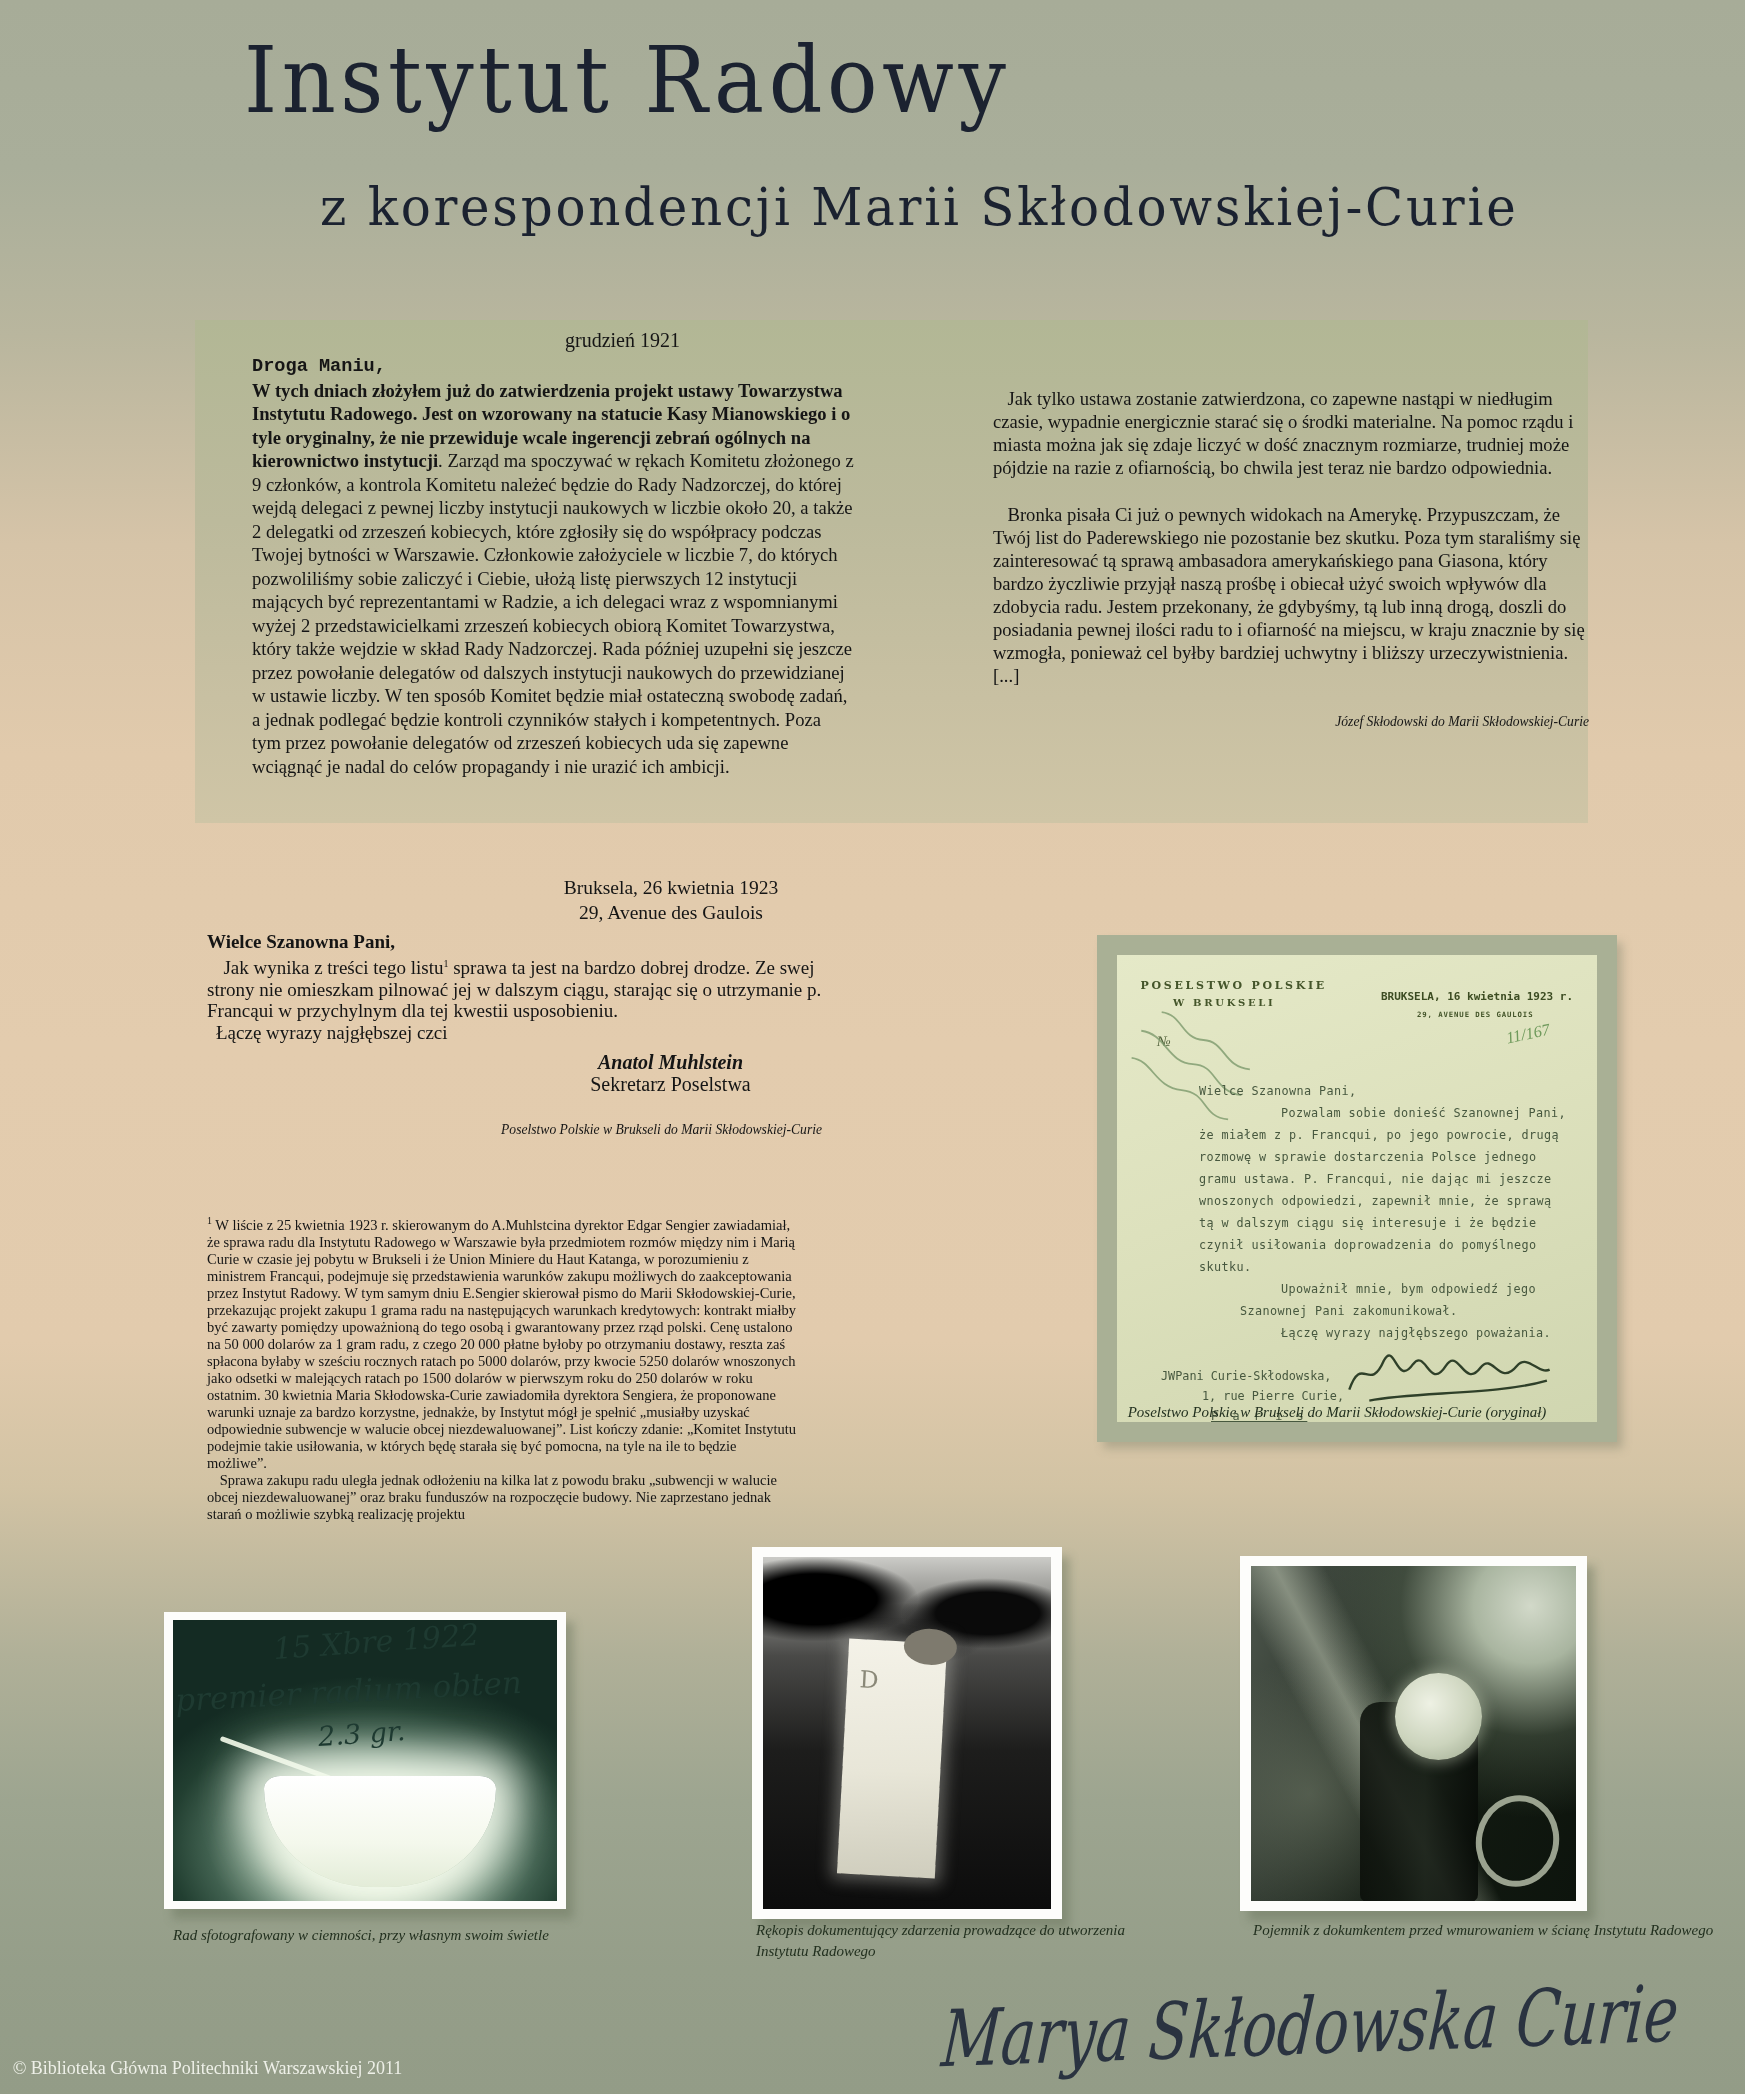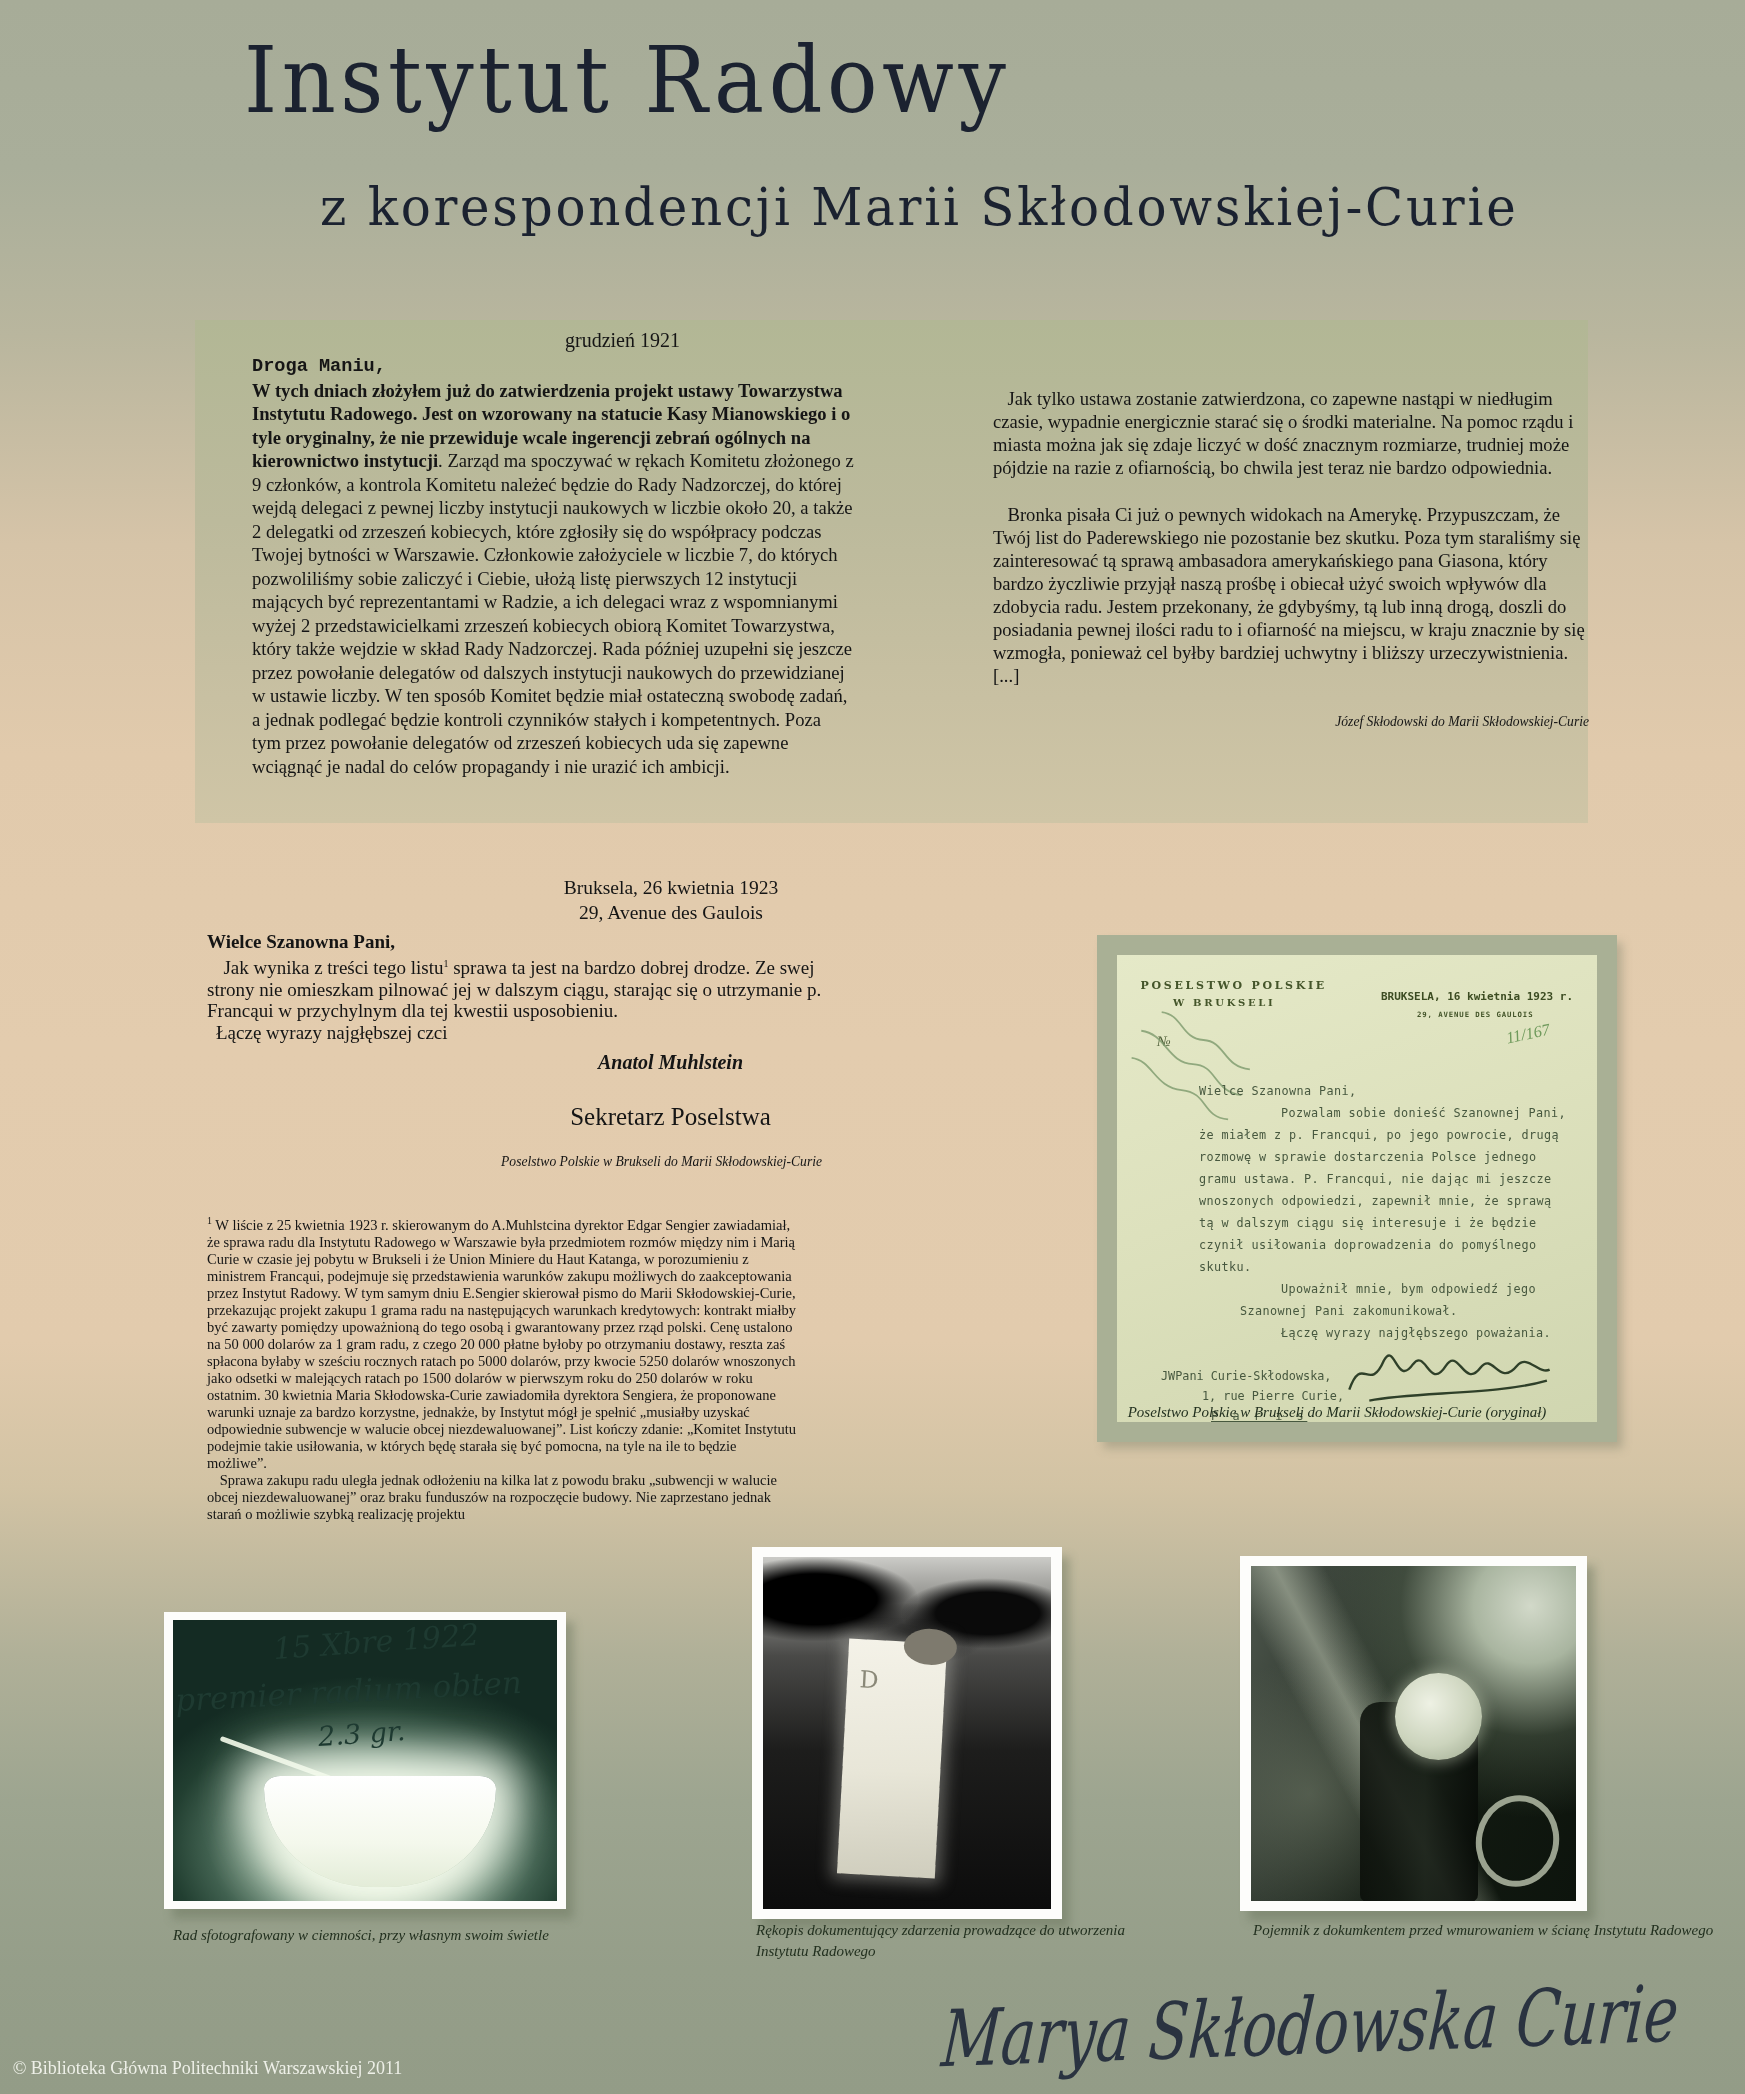--- a/index.html
+++ b/index.html
@@ -35,21 +35,21 @@
   .l1-col2 p{margin:0 0 23.6px 0; text-indent:14.5px;}
   .attribution{ text-align:right; font-style:italic; font-size:13.6px; margin-top:1.8px;}
   
   .letter2{left:207px; top:876px; width:615px; font-size:19px; line-height:21.5px;}
   .l2-dates{margin-left:282px; width:364px; text-align:center; line-height:24.5px; font-size:19.5px;}
   .l2-sal{font-weight:bold; margin-top:6.4px;}
   .letter2 p{margin:0; text-indent:16.4px;}
   .l2-closing{text-indent:9px;}
   .l2-signer{margin-left:318px; width:291px; text-align:center; margin-top:9px;}
   .l2-signer .name{font-weight:bold; font-style:italic; font-size:20px;}
-  .l2-signer .role{font-size:25px;margin-top:32px;}
+  .l2-signer .role{font-size:20px;}
   .l2-attr{margin-top:23.6px; font-size:13.6px;}
   
   .footnote{left:207px; top:1212px; width:593px; font-size:14.5px; line-height:17px;}
   .footnote p{margin:0;}
   .footnote .p2{text-indent:12.7px;}
   sup{font-size:10px;}
   
   .scan{
     left:1077px; top:935px; width:520px; height:507px; background:#a9b095;
     box-shadow:5.5px 7.3px 9px rgba(105,115,95,.35);

